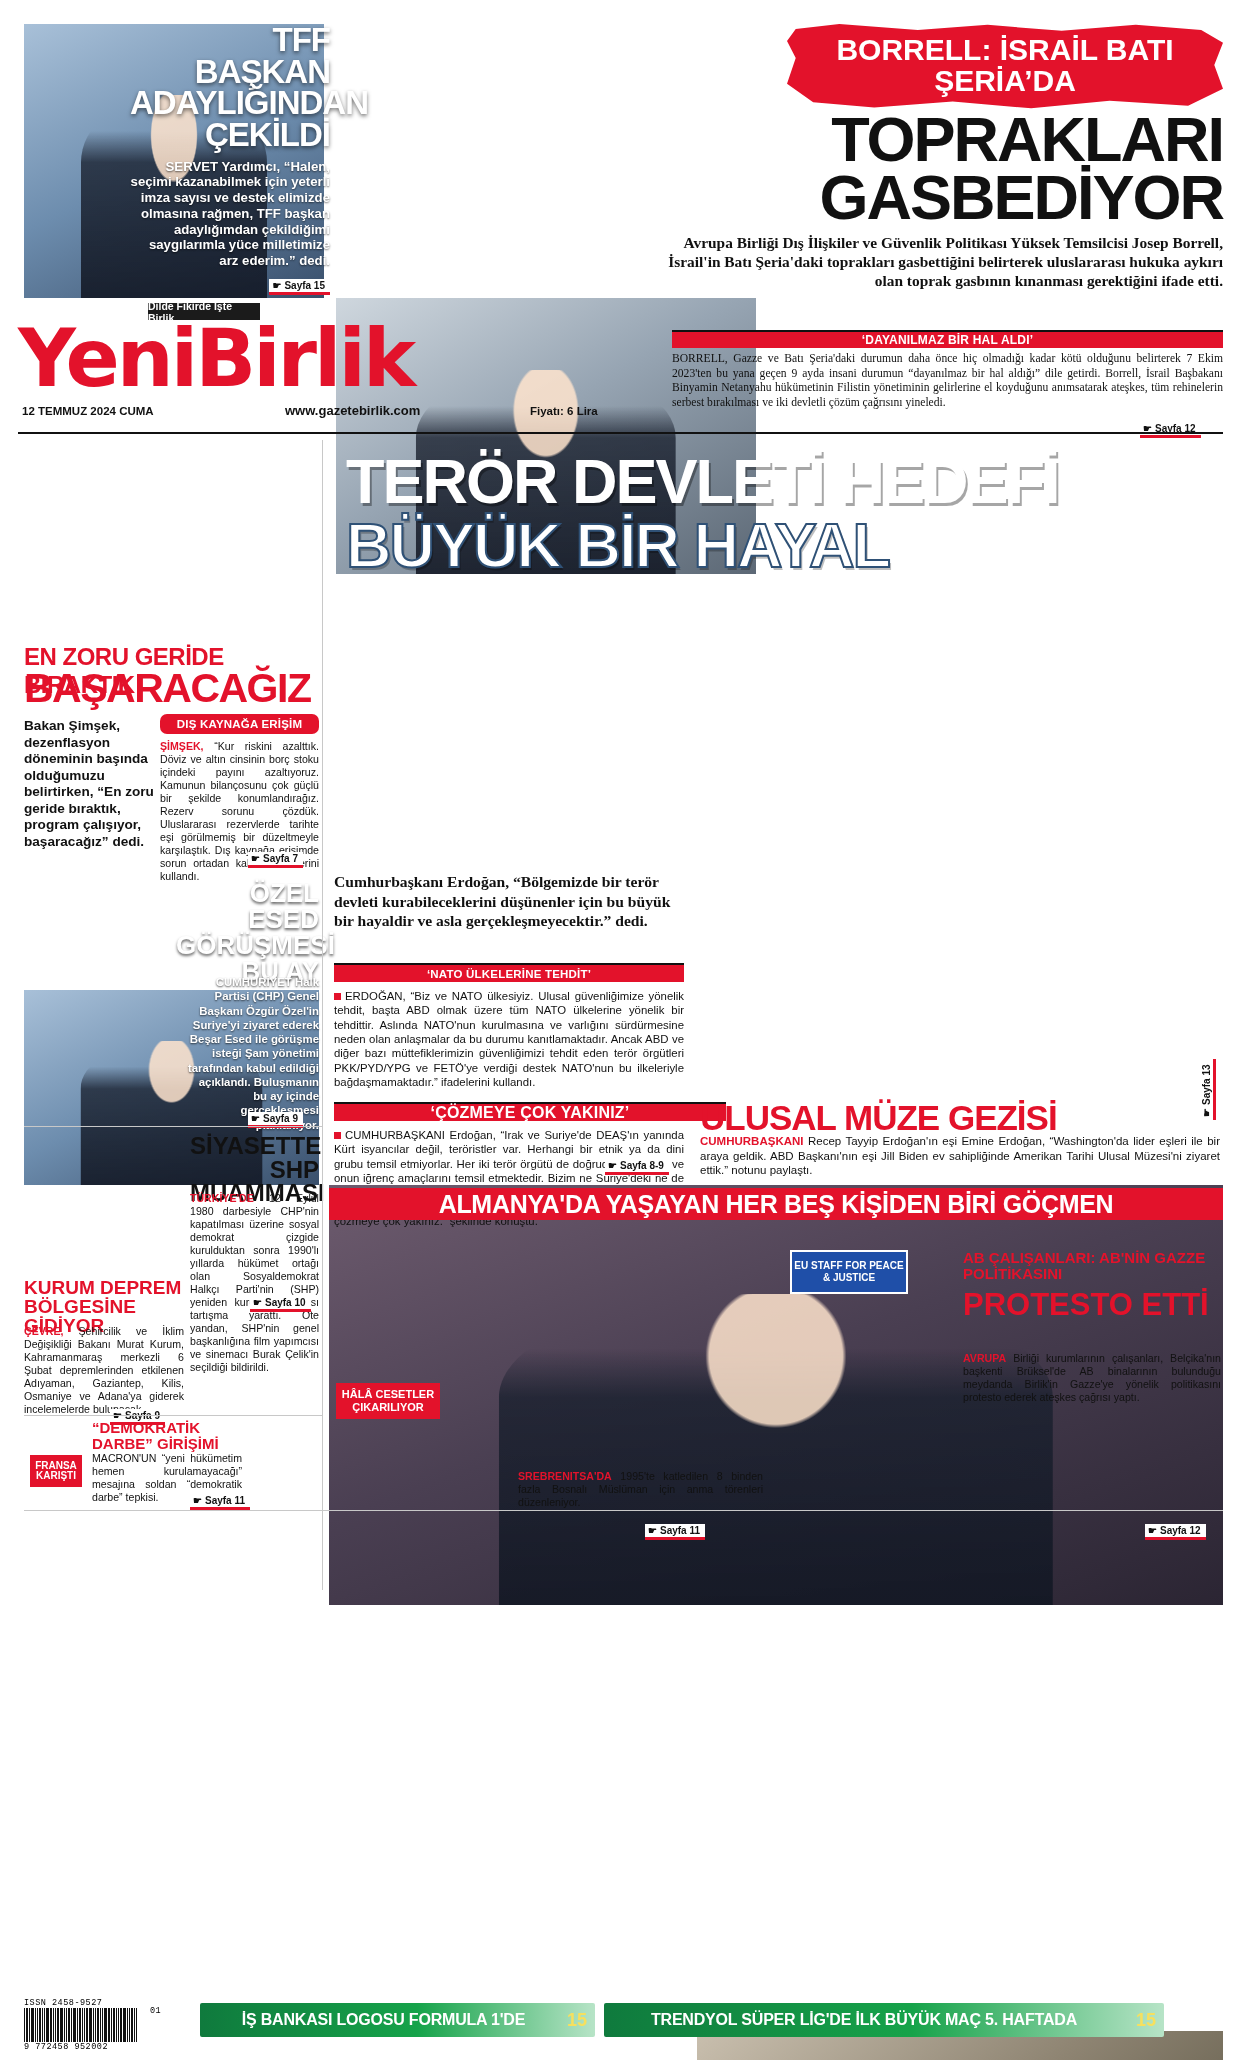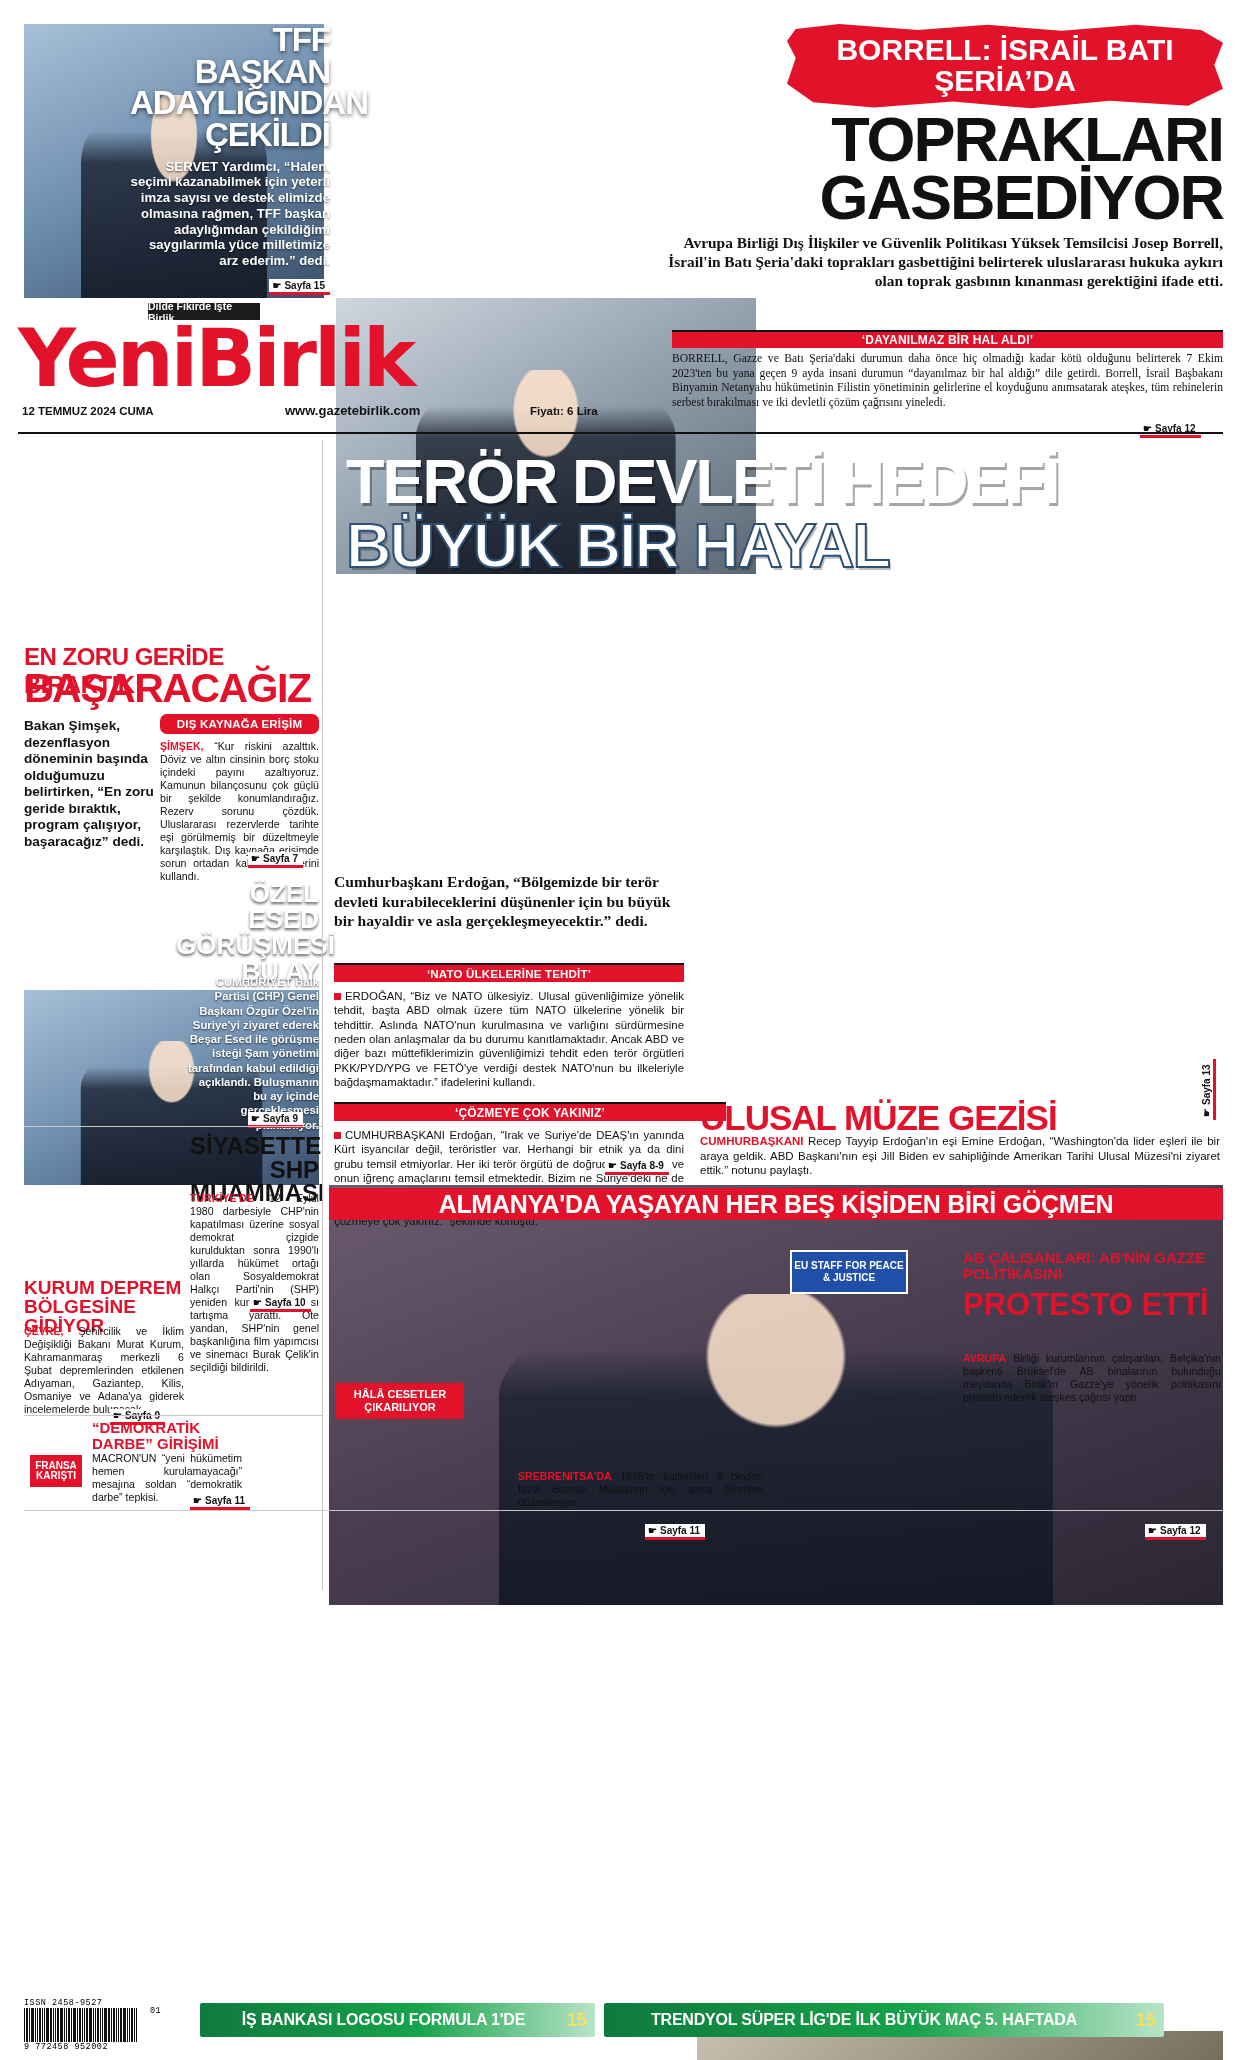--- a/index.html
+++ b/index.html
@@ -128,21 +128,21 @@
     -webkit-text-stroke:2px #2f5176;
     text-shadow: 2px 3px 0 rgba(0,0,0,.25);
   }
   #erdogan-lead {
     left:334px; top:872px; width:350px;
     font-family:"Liberation Serif", serif; font-weight:bold;
     font-size:15.6px; line-height:1.26; color:#111;
   }
   #nato-bar { left:334px; top:963px; width:350px; height:19px; font-size:11.5px; border-top:2px solid #111; }
   #nato-body { left:334px; top:989px; width:350px; font-size:11.4px; line-height:1.26; color:#111; }
-  #cozme-bar { left:334px; top:1102px; width:392px; height:19px; font-size:12px; border-top:2px solid #111; }
+  #cozme-bar { left:334px; top:1102px; width:392px; height:19px; font-size:16px; border-top:2px solid #111; }
   #cozme-body { left:334px; top:1128px; width:350px; font-size:11.4px; line-height:1.26; color:#111; }
   .sq { display:inline-block; width:7px; height:7px; background:#e3122b; margin-right:4px; }
 
   
   #muze-photo { left:697px; top:866px; width:526px; height:225px; }
   #muze-h { left:700px; top:1098px; width:520px; font-size:35px; font-weight:bold; color:#e3122b; letter-spacing:-1px; }
   #muze-body { left:700px; top:1134px; width:520px; font-size:11.5px; line-height:1.28; color:#111; }
   #muze-body b { color:#e3122b; }
   #shp-h { left:190px; top:1134px; width:129px; font-size:24px; font-weight:bold; color:#111; line-height:.98; text-align:right; }
   #shp-body { left:190px; top:1192px; width:129px; font-size:10.6px; line-height:1.23; color:#111; text-align:justify; }
@@ -159,21 +159,21 @@
     display:flex; flex-direction:column; justify-content:center;
   }
 
   
   #almanya-bar {
     left:329px; top:1188px; width:894px; height:32px;
     background:#e3122b; color:#fff; font-weight:bold; font-size:25px;
     display:flex; align-items:center; justify-content:center; letter-spacing:-.3px;
   }
   #hala-tag {
-    left:336px; top:1383px; width:128px; height:36px;
+    left:336px; top:1383px; width:104px; height:36px;
     background:#e3122b; color:#fff; font-weight:bold; font-size:11px;
     display:flex; flex-direction:column; align-items:center; justify-content:center;
     line-height:1.15; text-align:center;
   }
   #sreb-h { left:334px; top:1428px; width:250px; font-size:28px; font-weight:bold; color:#111; line-height:.98; }
   #sreb-body { left:478px; top:1470px; width:245px; font-size:10.6px; line-height:1.24; color:#111; text-align:justify;margin-left:40px; }
   #sreb-body b { color:#e3122b; }
   #ab-h1 { left:963px; top:1250px; width:258px; font-size:15px; font-weight:bold; color:#e3122b; line-height:1.05; }
   #ab-h2 { left:963px; top:1290px; width:258px; font-size:31px; font-weight:bold; color:#e3122b; line-height:.98; }
   #ab-body { left:963px; top:1352px; width:258px; font-size:10.6px; line-height:1.24; color:#111; text-align:justify; }

